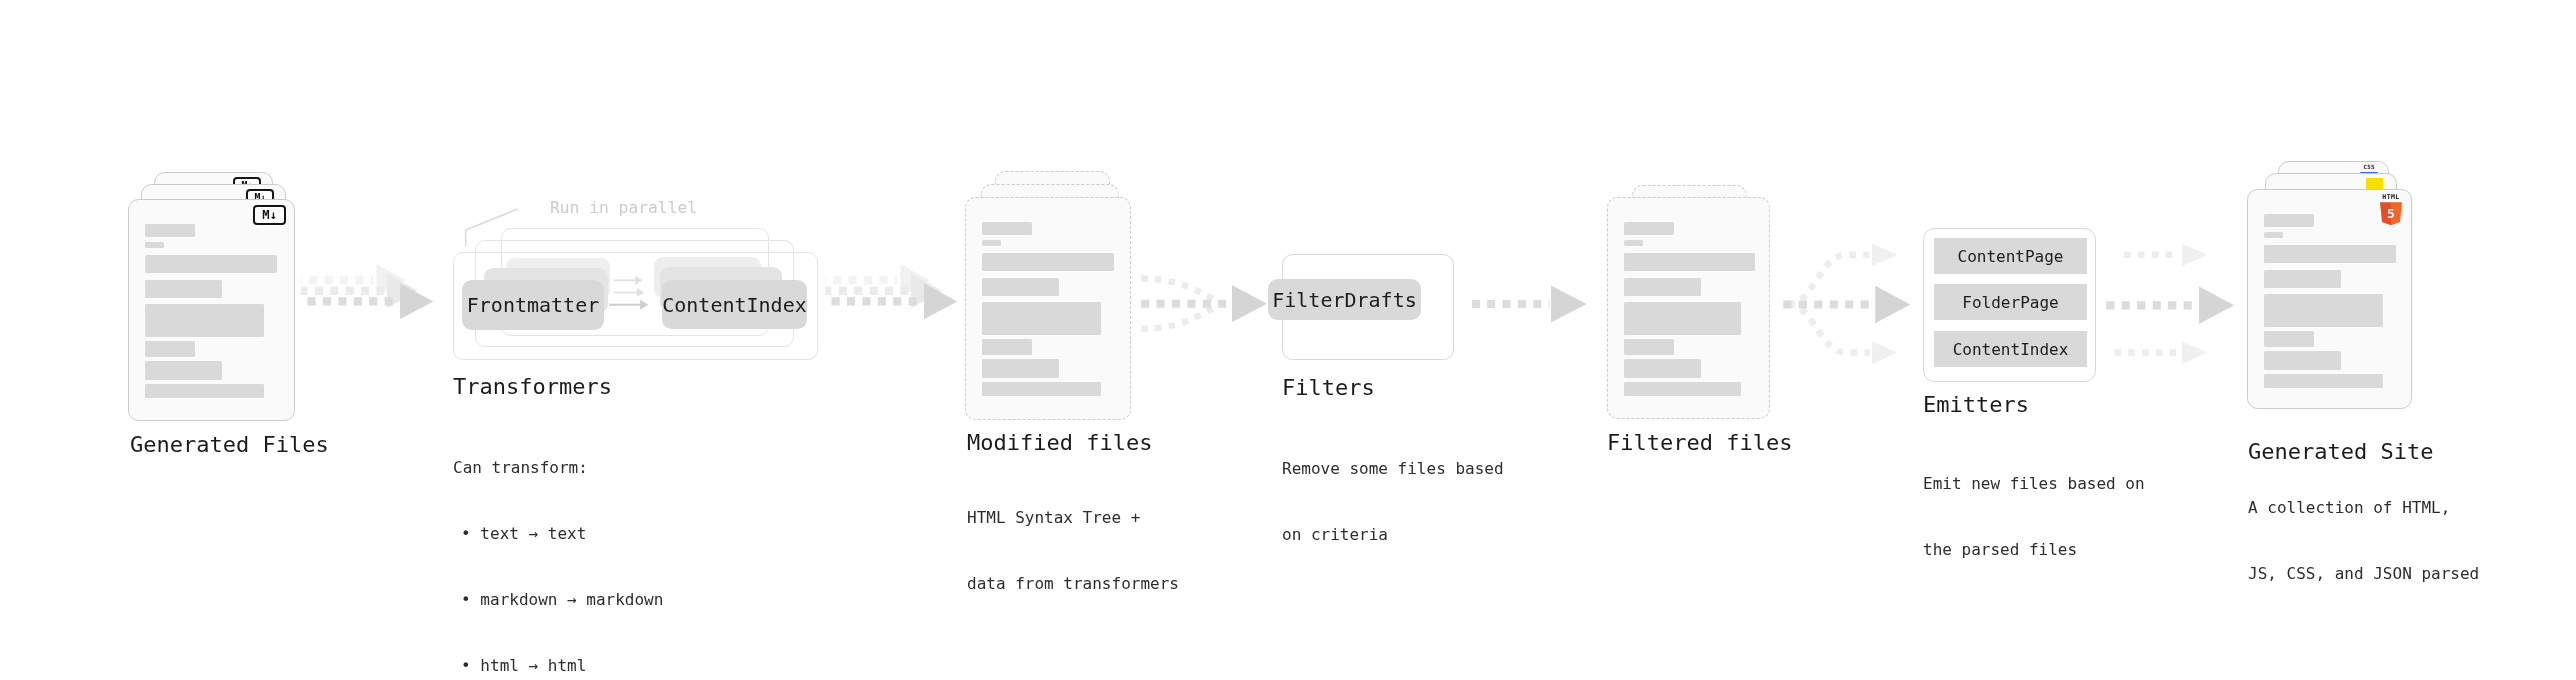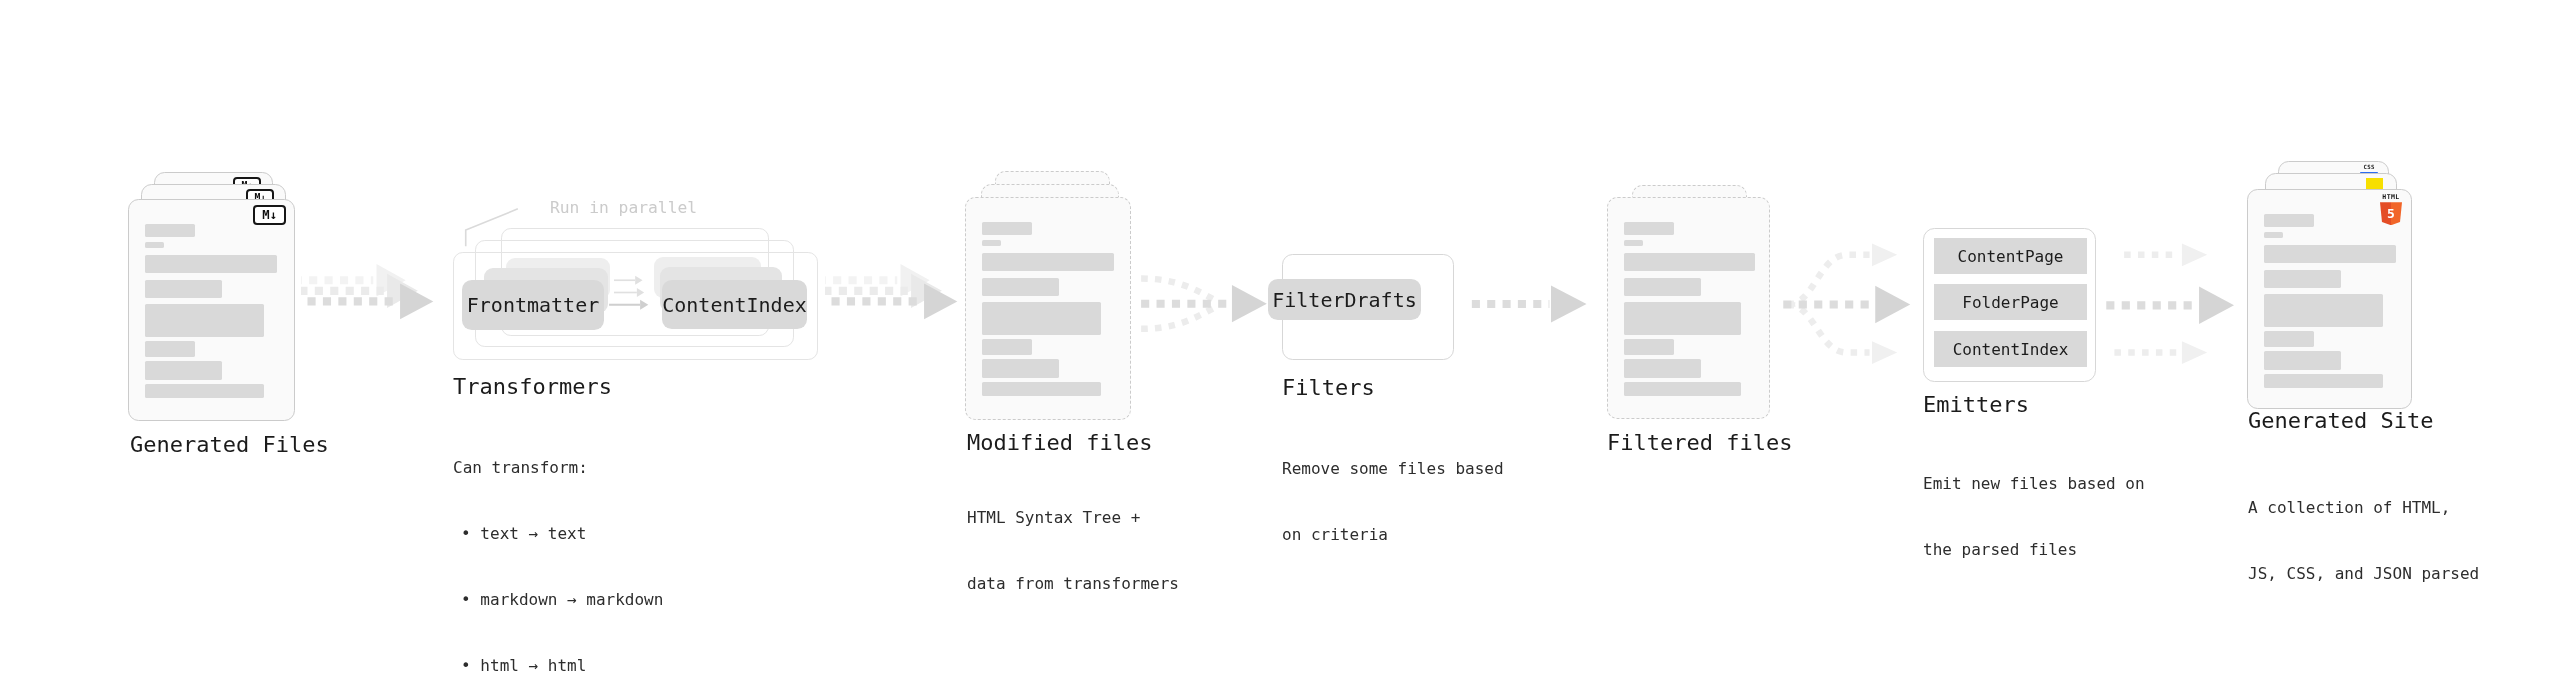--- a/index.html
+++ b/index.html
@@ -245,21 +245,21 @@
       </div>
       <div class="bar" style="top:24.4px;width:50px;height:12.2px"></div>
       <div class="bar" style="top:42px;width:18.7px;height:5.7px"></div>
       <div class="bar" style="top:55px;width:132px;height:18px"></div>
       <div class="bar" style="top:80px;width:77px;height:18px"></div>
       <div class="bar" style="top:104px;width:119px;height:32.5px"></div>
       <div class="bar" style="top:141px;width:50px;height:16.3px"></div>
       <div class="bar" style="top:161px;width:77px;height:18.7px"></div>
       <div class="bar" style="top:184px;width:119px;height:14px"></div>
     </div>
-    <div class="title" style="left:2248px;top:408px">Generated Site</div>
+    <div class="title" style="left:2248px;top:439px">Generated Site</div>
     <div class="desc" style="left:2248px;top:453px">
       <div>A collection of HTML,</div>
       <div>JS, CSS, and JSON parsed</div>
     </div>
   </div>
 
 </div>
 
 
 </body></html>

